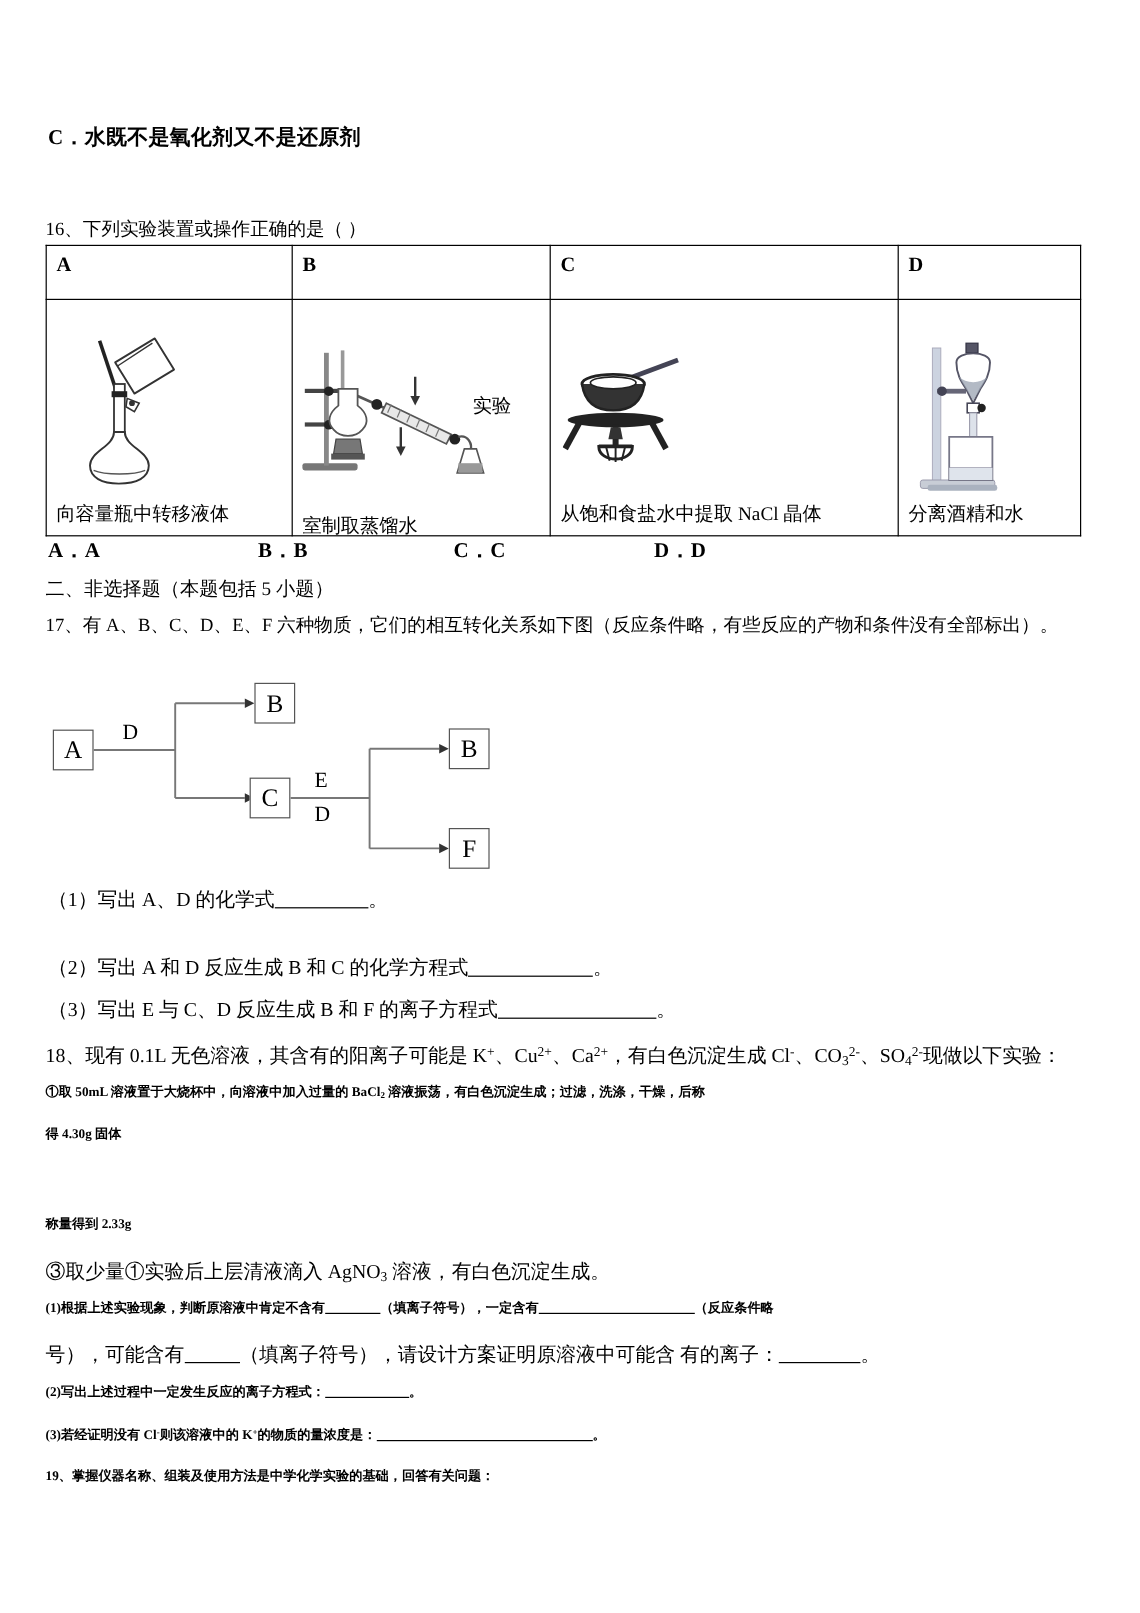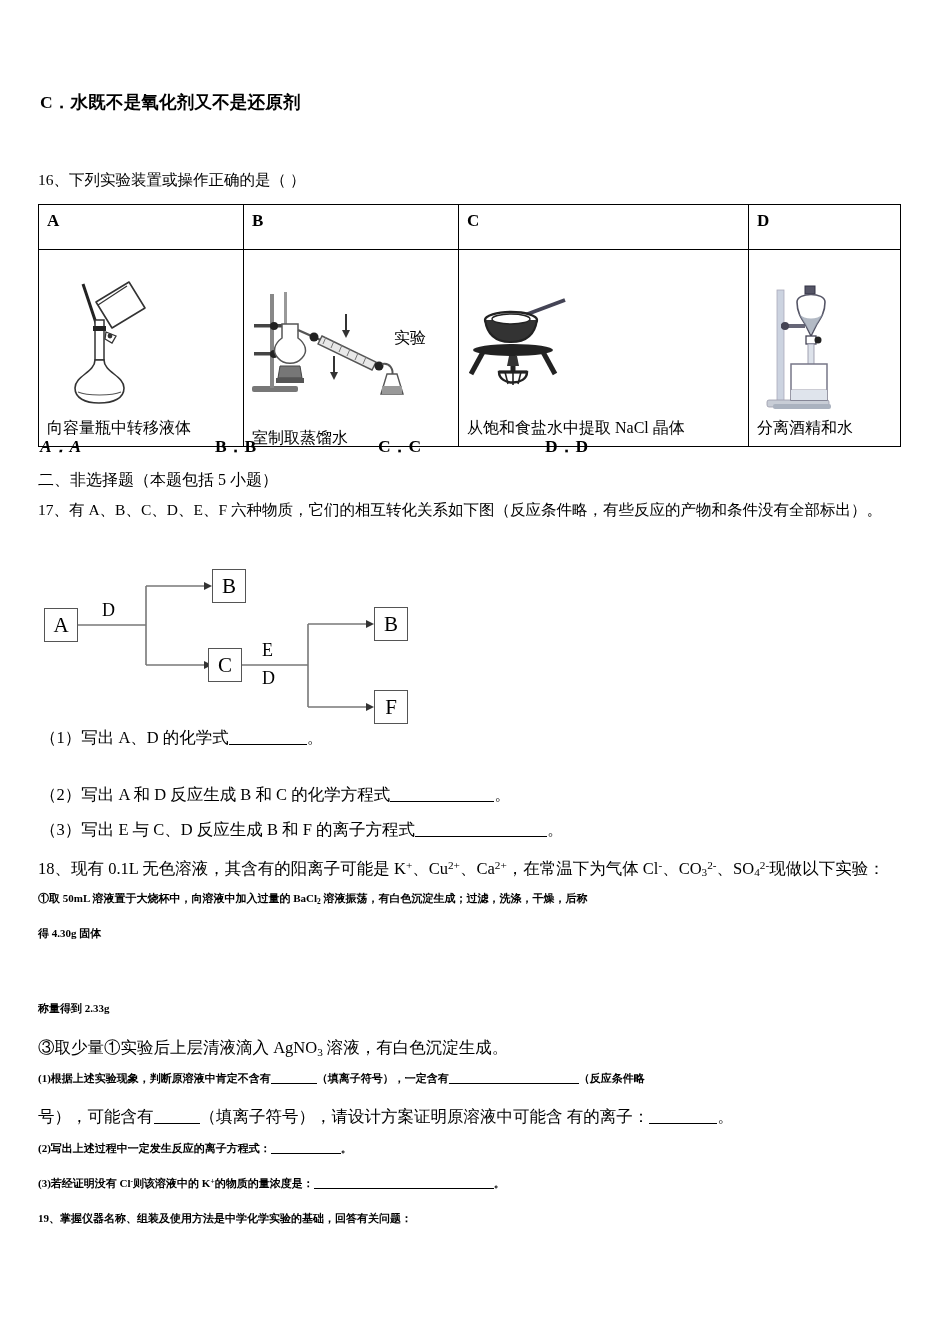--- a/index.html
+++ b/index.html
@@ -18,20 +18,21 @@
   .page {
     position: absolute;
     left: 0; top: 0;
     width: 950px;
     height: 1344px;
   }
   .line {
     position: absolute;
     white-space: nowrap;
     line-height: 1.25;
+    margin-top: 12px;
   }
   .opt {
     font-weight: bold;
     font-size: 17.5px;
     letter-spacing: 0.2px;
   }
   .qtext {
     font-size: 16.5px;
   }
   .qtext-b {
@@ -255,21 +256,21 @@
           <path d="M28 84 L28 120 L64 120 L64 84 Z" fill="#fff" stroke="#778" stroke-width="1.5"></path>
           <path d="M28 110 L64 110" stroke="#99a" stroke-width="1.2"></path>
           <rect x="28" y="110" width="36" height="10" fill="#dfe4ec"></rect>
         </svg>
         <div class="cap" style="top:168px;">分离酒精和水</div>
       </td>
     </tr>
   </tbody>
     </table>
 
-  <div class="line opt" style="left:40px; top:436px;font-style:italic;">A．A</div>
+  <div class="line opt" style="left:40px; top:436px;">A．A</div>
   <div class="line opt" style="left:215px; top:436px;">B．B</div>
   <div class="line opt" style="left:378px; top:436px;">C．C</div>
   <div class="line opt" style="left:545px; top:436px;">D．D</div>
 
   <div class="line" style="left:38px; top:470px; font-size:16px;">二、非选择题（本题包括 5 小题）</div>
 
   <div class="line" style="left:38px; top:500px; font-size:15.5px;">17、有 A、B、C、D、E、F 六种物质，它们的相互转化关系如下图（反应条件略，有些反应的产物和条件没有全部标出）。</div>
 
   <div class="flow">
     <svg width="390" height="180" viewBox="0 0 390 180">
@@ -314,21 +315,21 @@
     <span>（1）</span><span>写出 A、D 的化学式</span><span class="blank" style="width:78px;"></span><span>。</span>
   </div>
   <div class="line qtext" style="left:40px; top:785px;">
     <span>（2）</span><span>写出 A 和 D 反应生成 B 和 C 的化学方程式</span><span class="blank" style="width:104px;"></span><span>。</span>
   </div>
   <div class="line qtext" style="left:40px; top:820px;">
     <span>（3）</span><span>写出 E 与 C、D 反应生成 B 和 F 的离子方程式</span><span class="blank" style="width:132px;"></span><span>。</span>
   </div>
 
   <div class="line qtext" style="left:38px; top:858px;">
-    <span>18、现有 0.1L 无色溶液，其含有的阳离子可能是 K</span><sup>+</sup><span>、Cu</span><sup>2+</sup><span>、Ca</span><sup>2+</sup><span>，在常温下为气体 Cl</span><sup>-</sup><span>、CO</span><sub>3</sub><sup>2-</sup><span>、SO</span><sub>4</sub><sup>2-</sup><span>现做以下实验：</span>
+    <span>18、现有 0.1L 无色溶液，其含有的阳离子可能是 K</span><sup>+</sup><span>、Cu</span><sup>2+</sup><span>、Ca</span><sup>2+</sup><span>，有白色沉淀生成 Cl</span><sup>-</sup><span>、CO</span><sub>3</sub><sup>2-</sup><span>、SO</span><sub>4</sub><sup>2-</sup><span>现做以下实验：</span>
   </div>
 
   <div class="line qtext-b" style="left:38px; top:892px;">
     <span>①取 50mL 溶液置于大烧杯中，向溶液中加入过量的 BaCl</span><sub>2</sub><span> 溶液振荡，有白色沉淀生成；过滤，洗涤，干燥，后称</span>
   </div>
   <div class="line qtext-b" style="left:38px; top:927px;">得 4.30g 固体</div>
 
   <div class="line qtext-b" style="left:38px; top:1002px;">称量得到 2.33g</div>
 
   <div class="line qtext" style="left:38px; top:1038px;">

